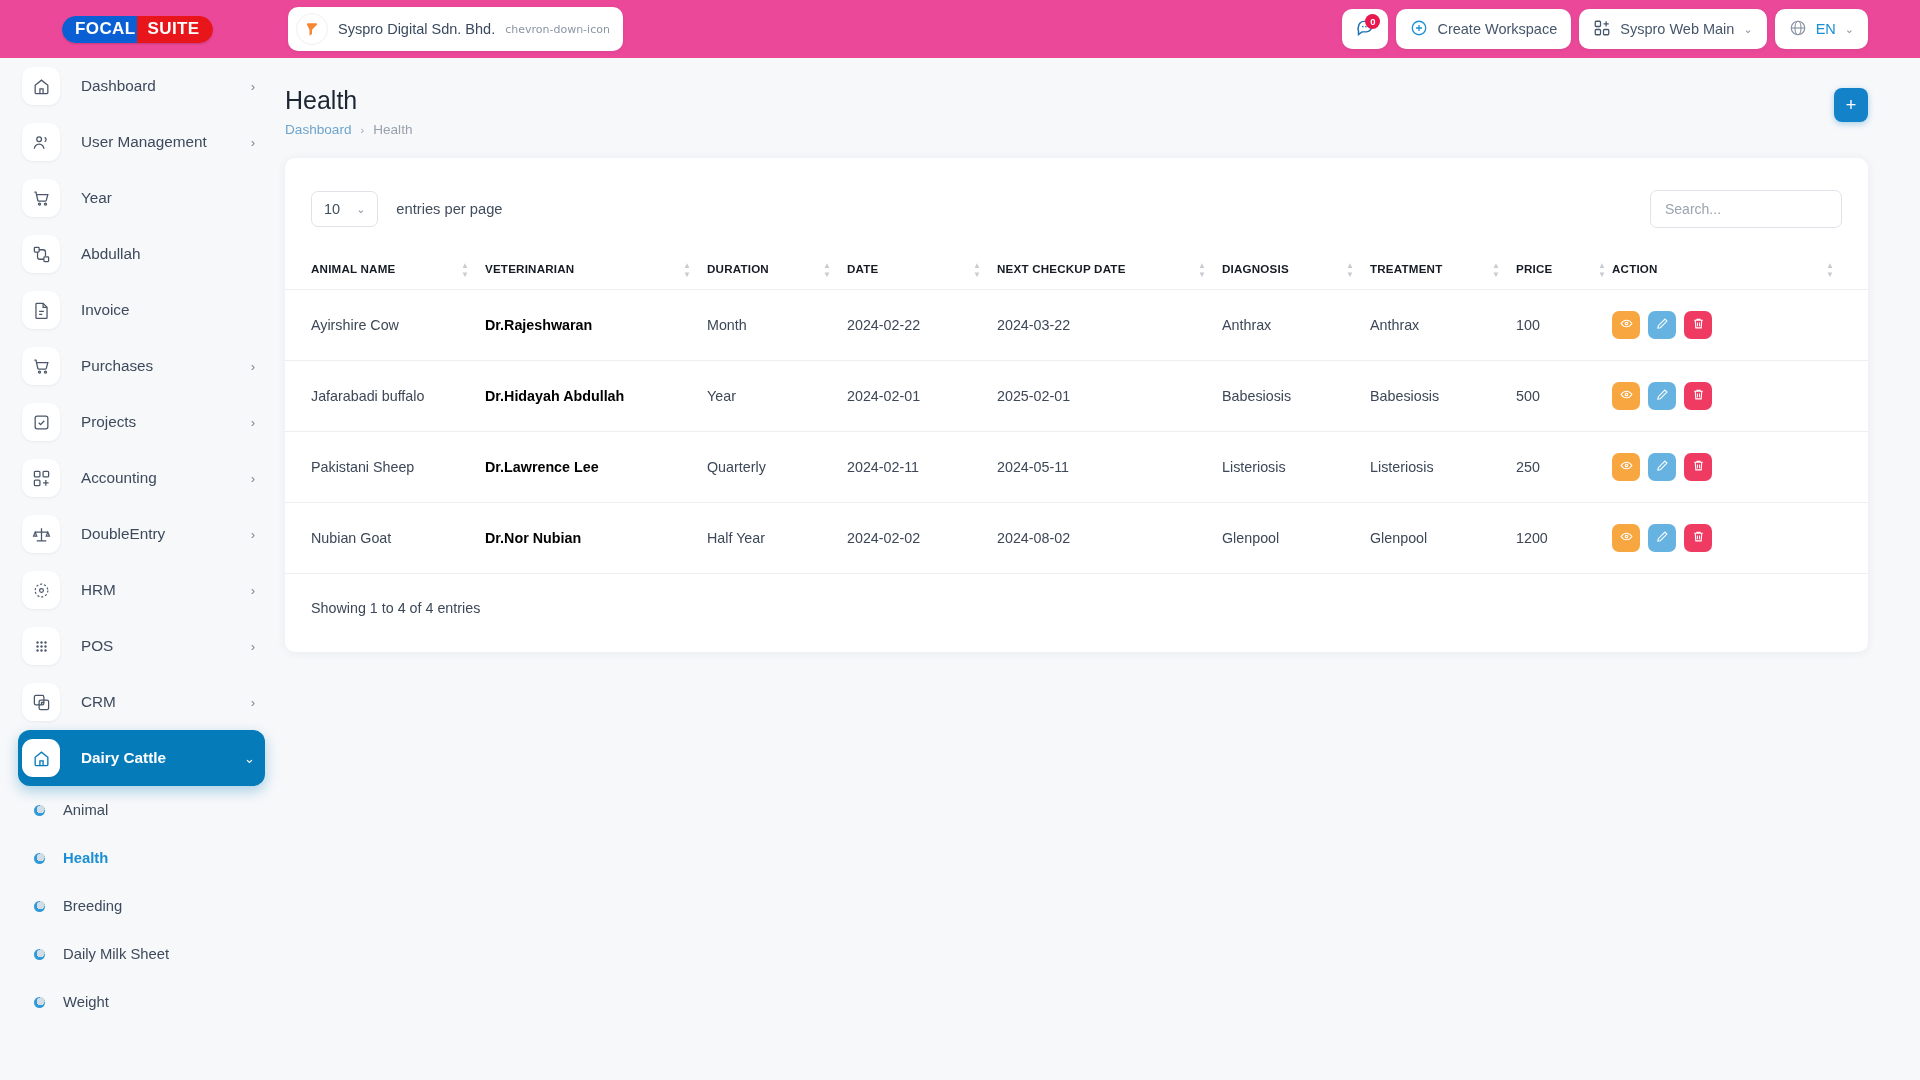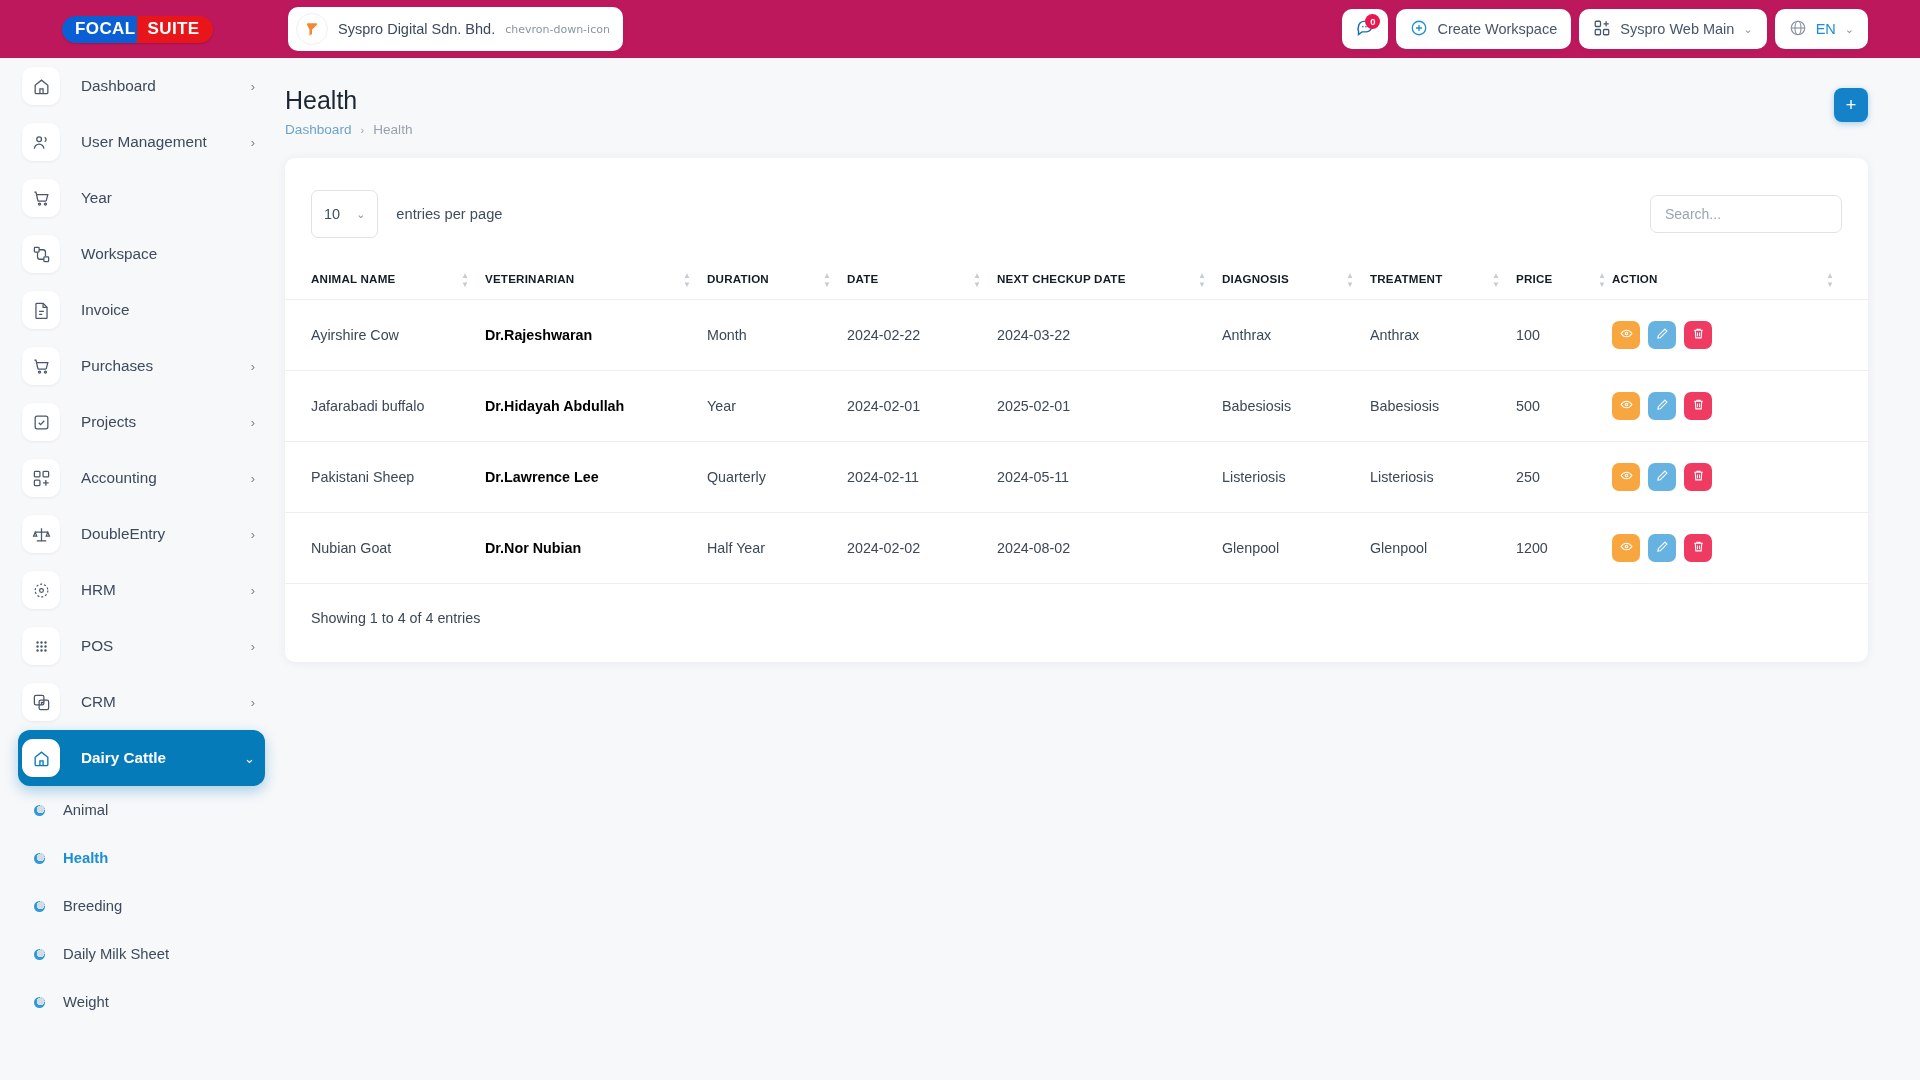--- a/index.html
+++ b/index.html
@@ -7,21 +7,21 @@
     width: 1920px; height: 1080px;
     background: #f7f8fa;
     font-family: "Liberation Sans", sans-serif;
     overflow: hidden;
   }
 
   
   .topbar {
     position: absolute; top: 0; left: 0;
     width: 1920px; height: 58px;
-    background: #be185d;
+    background: #ec4899;
     display: flex; align-items: center;
   }
   .logo-wrap { width: 285px; display: flex; align-items: center; padding-left: 62px; }
   .logo {
     display: inline-flex; border-radius: 16px; overflow: hidden;
     font-weight: 700; font-size: 17px; letter-spacing: .4px;
     box-shadow: 0 1px 2px rgba(0,0,0,.18);
   }
   .logo .focal { background: #0b5fd4; color: #ffffff; padding: 3px 11px 4px 13px; border-radius: 16px 0 0 16px;}
   .logo .suite { background: #e8161b; color: #ffffff; padding: 3px 13px 4px 11px; border-radius: 0 16px 16px 0; margin-left:-10px;}
@@ -116,21 +116,21 @@
     box-shadow: 0 1px 10px rgba(24,50,90,.07);
     padding: 0 0 36px 0;
   }
   .card-top {
     display:flex; align-items:center;
     padding: 32px 26px 22px 26px;
   }
   .entries-select {
     display:flex; align-items:center; gap: 16px;
     border: 1px solid #dfe3e8; border-radius: 7px;
-    height: 48px; padding: 0 12px; font-size: 14.5px; color:#40505f;
+    height: 36px; padding: 0 12px; font-size: 14.5px; color:#40505f;
     background:#fff; cursor:pointer;
   }
   .entries-label { margin-left: 18px; font-size: 14.7px; color:#404e5e; }
   .search-box {
     margin-left: auto; width: 192px; height: 38px;
     border: 1px solid #dfe3e8; border-radius: 7px;
     padding: 0 14px; font-size: 14px; color:#3d4a5c;
     outline: none; background:#fff;
   }
   .search-box::placeholder { color: #9aa4b0; }
@@ -274,21 +274,21 @@
   </div>
 
   <div class="nav-item">
     <span class="nav-ico">
       <svg width="19" height="19" viewBox="0 0 24 24" fill="none" stroke="#4b5768" stroke-width="1.6">
           <rect x="3" y="3" width="6" height="6" rx="1"></rect>
           <rect x="15" y="15" width="6" height="6" rx="1"></rect>
           <path d="M9 6h5a3 3 0 013 3v5M15 18h-5a3 3 0 01-3-3V9"></path>
         </svg>
     </span>
-    <span class="nav-label">Workspace</span>
+    <span class="nav-label">Abdullah</span>
     <span class="nav-arrow"></span>
   </div>
 
   <div class="nav-item">
     <span class="nav-ico">
       <svg width="19" height="19" viewBox="0 0 24 24" fill="none" stroke="#4b5768" stroke-width="1.6">
           <path d="M6 3h8l5 5v13a1 1 0 01-1 1H6a1 1 0 01-1-1V4a1 1 0 011-1z"></path>
           <path d="M14 3v5h5M9 13h6M9 17h4"></path>
         </svg>
     </span>

